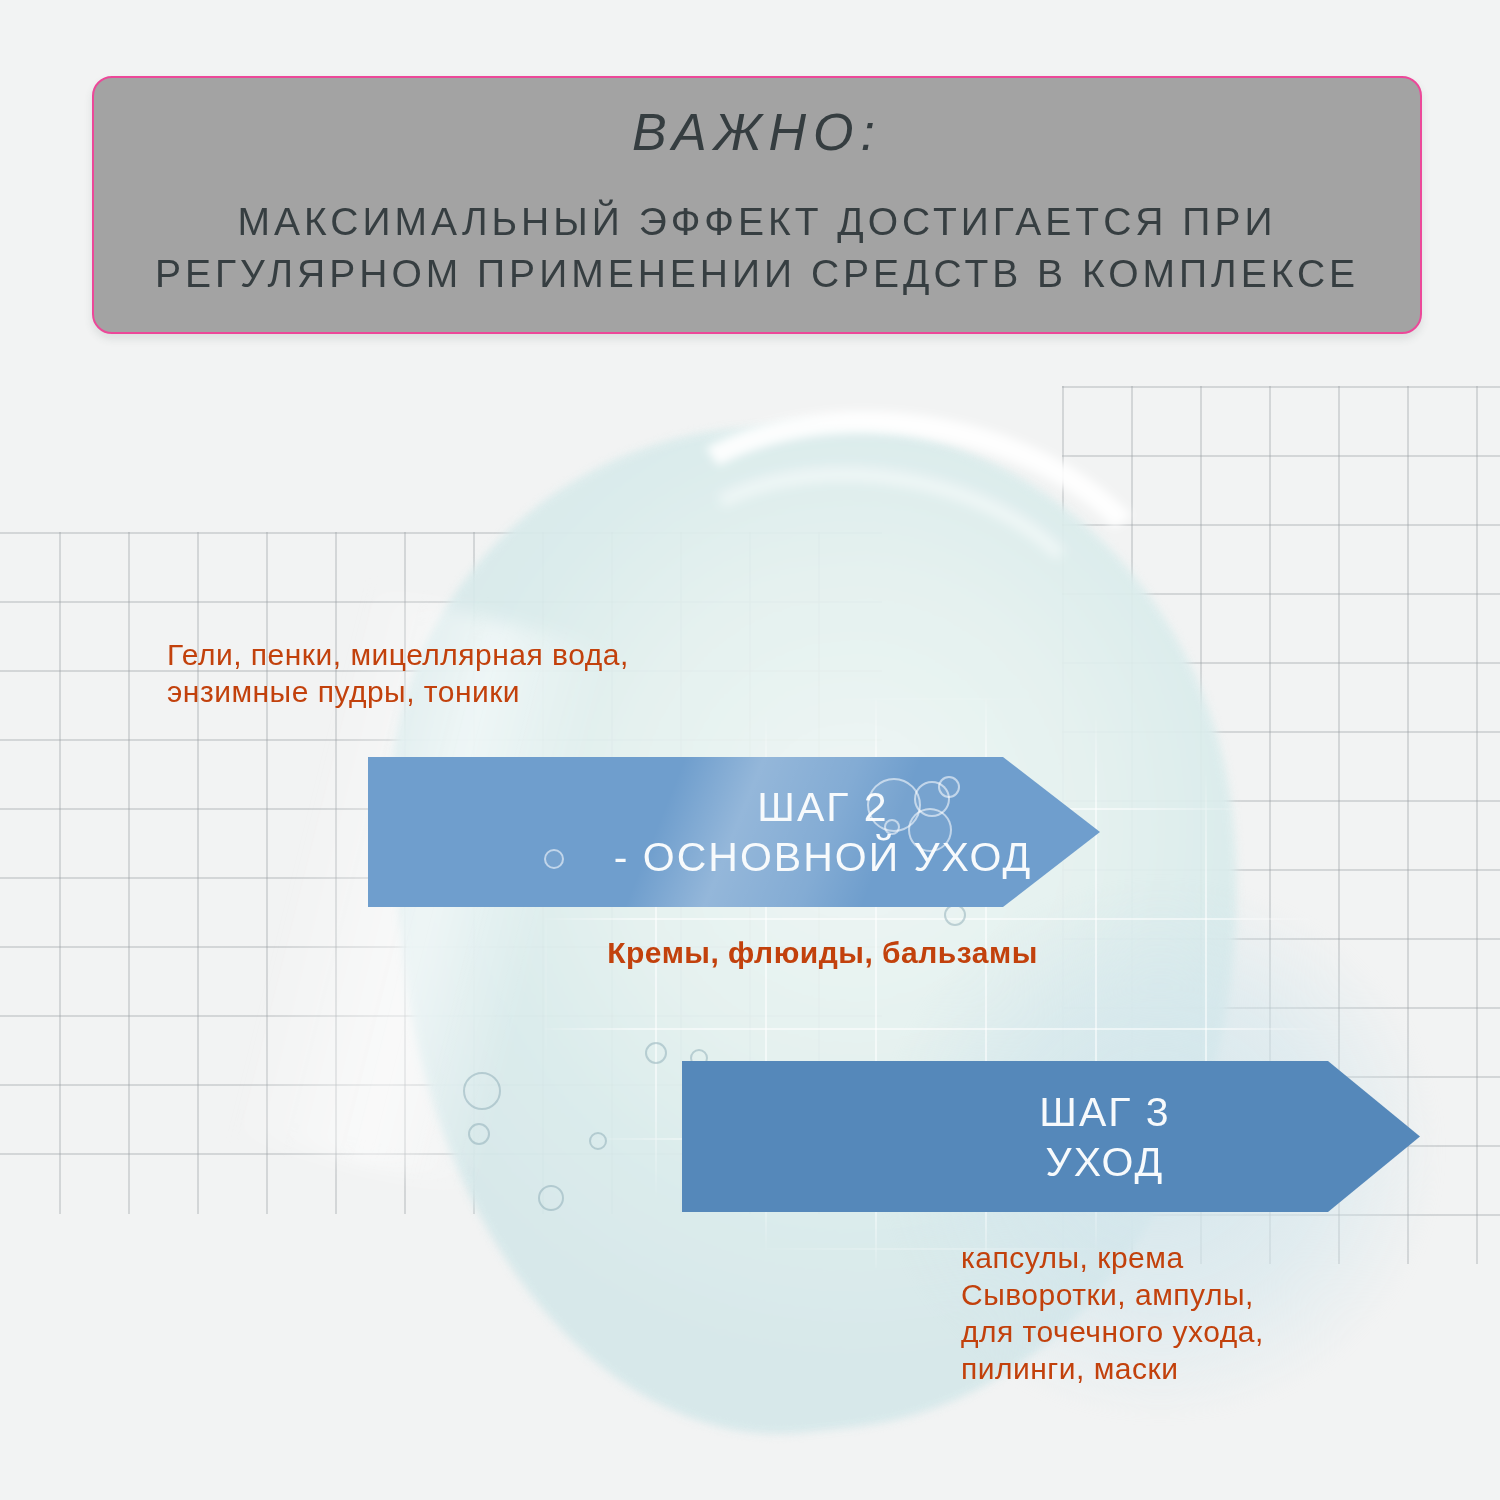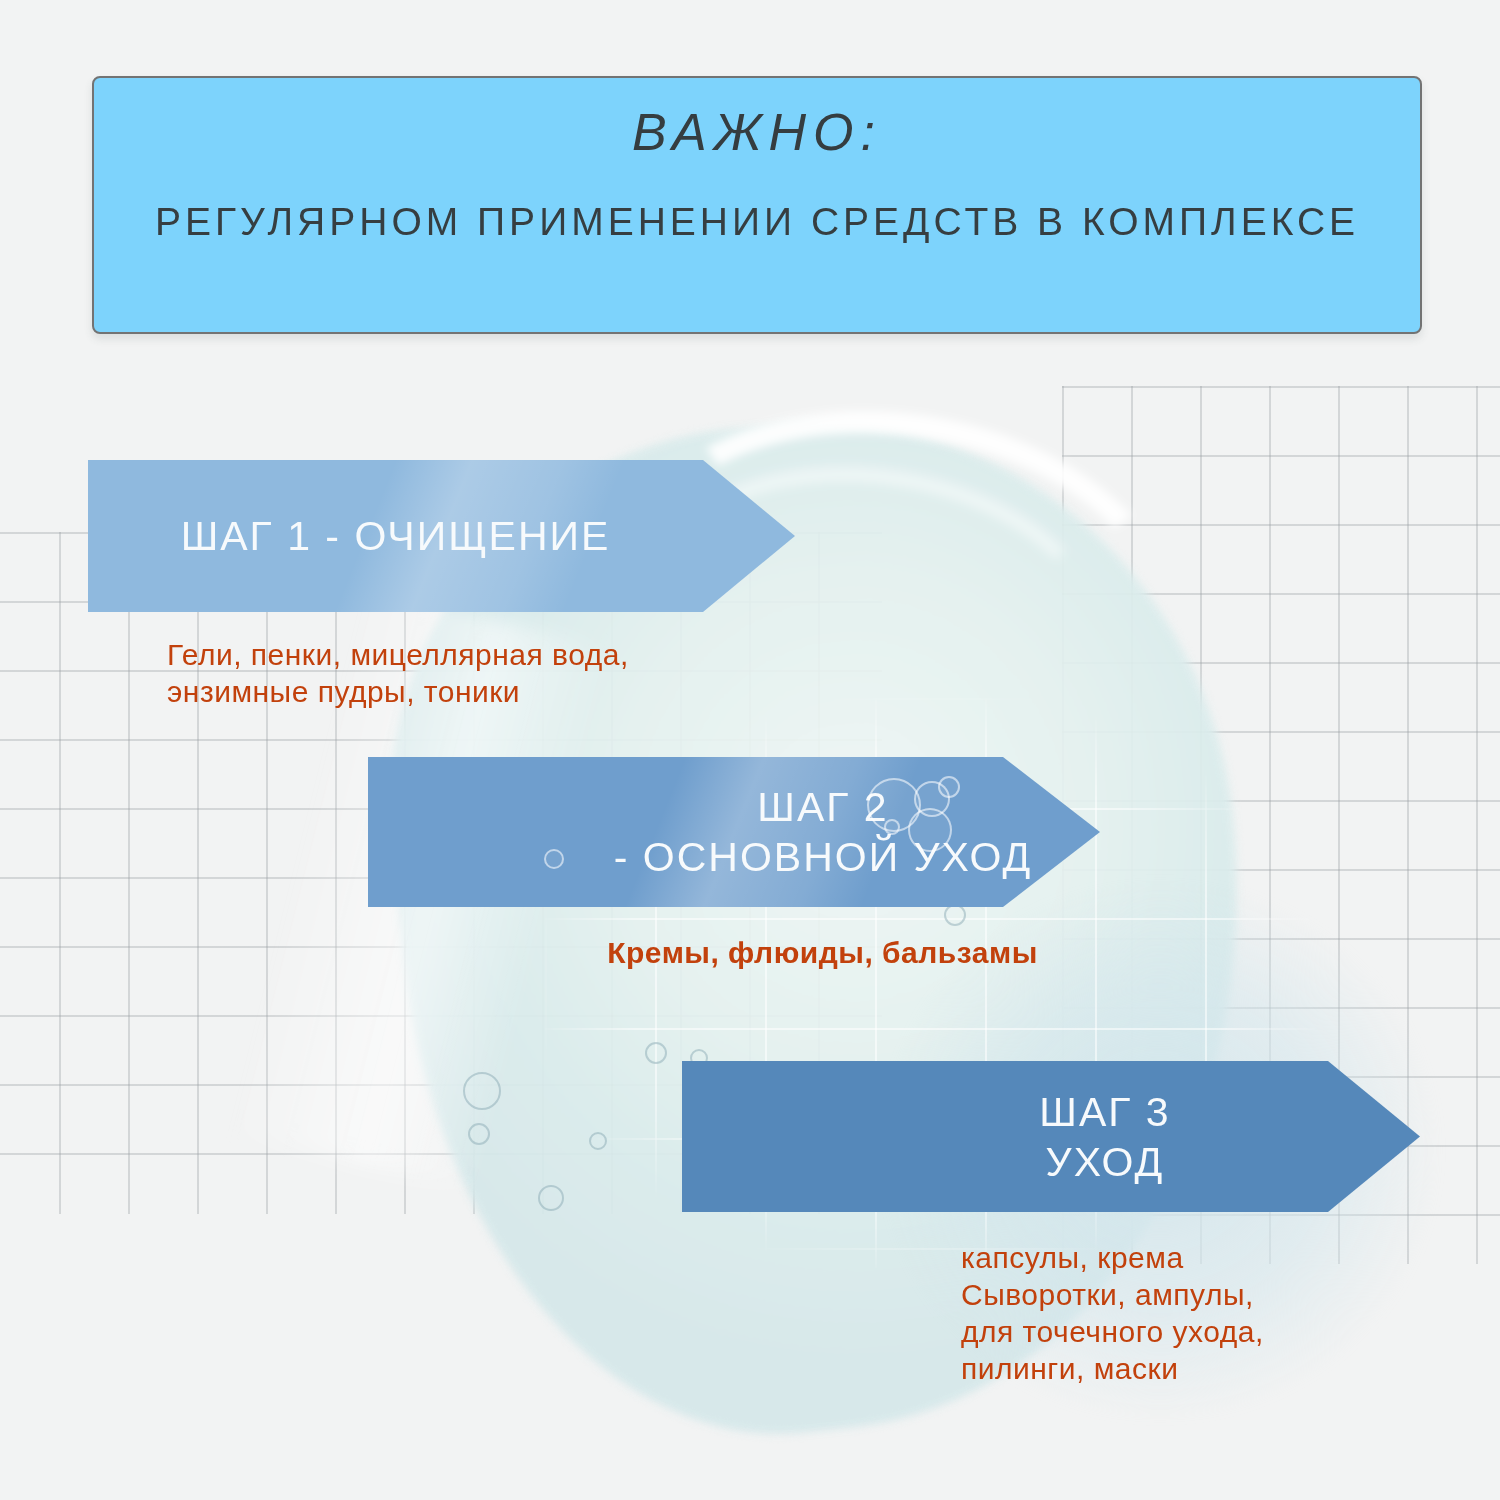--- a/index.html
+++ b/index.html
@@ -55,22 +55,22 @@
   }
 
   
   .bubble{position:absolute;border-radius:50%;pointer-events:none;}
   .bubble.g{border:2px solid rgba(130,165,175,.45);}
   .bubble.w{border:2px solid rgba(255,255,255,.55);background:rgba(255,255,255,.06);}
 
   
   .notice{
     position:absolute;left:92px;top:76px;width:1326px;height:254px;
-    border:2px solid #737373;border-radius:8px;
-    background:#7dd3fc;
+    border:2px solid #ec4899;border-radius:20px;
+    background:#a3a3a3;
     box-shadow:0 5px 9px rgba(60,70,75,.12);
   }
   .notice-title{
     position:absolute;left:0;right:0;top:24px;text-align:center;
     font-size:52px;font-style:italic;font-weight:500;letter-spacing:7px;color:#353d40;
   }
   .notice-body{
     position:absolute;left:0;right:0;top:118px;text-align:center;
     font-size:39px;line-height:52px;letter-spacing:4px;color:#363e41;
   }
@@ -125,31 +125,25 @@
   <div class="bubble g" style="left:806px;top:1169px;width:32px;height:32px;"></div>
   <div class="bubble g" style="left:782px;top:1160px;width:16px;height:16px;"></div>
   <div class="bubble g" style="left:645px;top:1042px;width:18px;height:18px;"></div>
   <div class="bubble g" style="left:690px;top:1049px;width:14px;height:14px;"></div>
   <div class="bubble g" style="left:944px;top:904px;width:18px;height:18px;"></div>
   <div class="bubble g" style="left:958px;top:883px;width:10px;height:10px;"></div>
 
   <div class="notice">
     <div class="notice-title">ВАЖНО:</div>
     <div class="notice-body">
+      <div>МАКСИМАЛЬНЫЙ ЭФФЕКТ ДОСТИГАЕТСЯ ПРИ</div>
       <div>РЕГУЛЯРНОМ ПРИМЕНЕНИИ СРЕДСТВ В КОМПЛЕКСЕ</div>
     </div>
   </div>
 
-  <div class="banner b1">
-    <div class="shape" style="background-color: rgb(143, 185, 222);"></div>
-    <div class="sheen"></div>
-    <div class="banner-title">
-      <div>ШАГ 1 - ОЧИЩЕНИЕ</div>
-    </div>
-  </div>
 
   <div class="banner b2">
     <div class="shape" style="background-color: rgb(111, 158, 205);"></div>
     <div class="sheen"></div>
     <div class="banner-title">
       <div>ШАГ 2</div>
       <div>- ОСНОВНОЙ УХОД</div>
     </div>
   </div>
 

